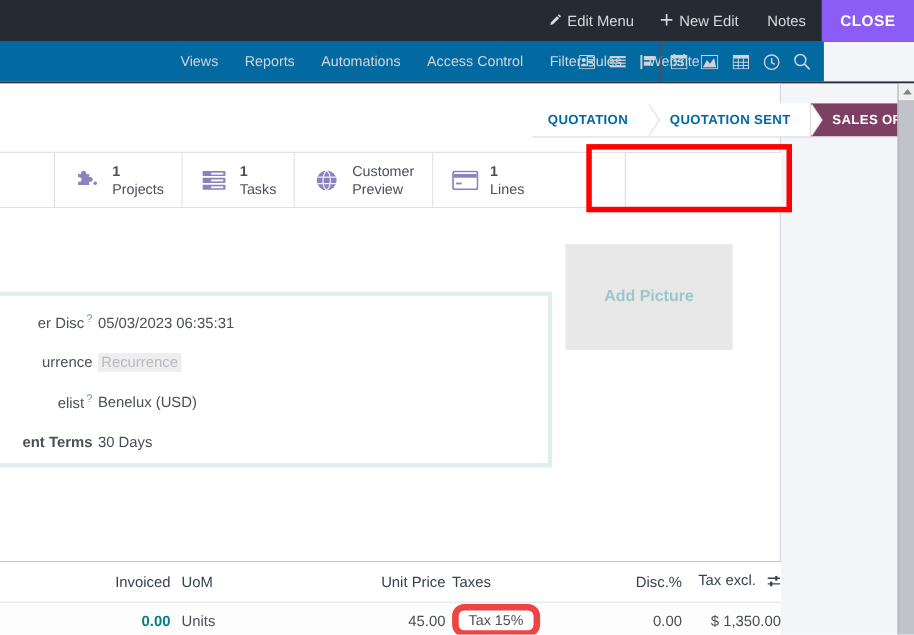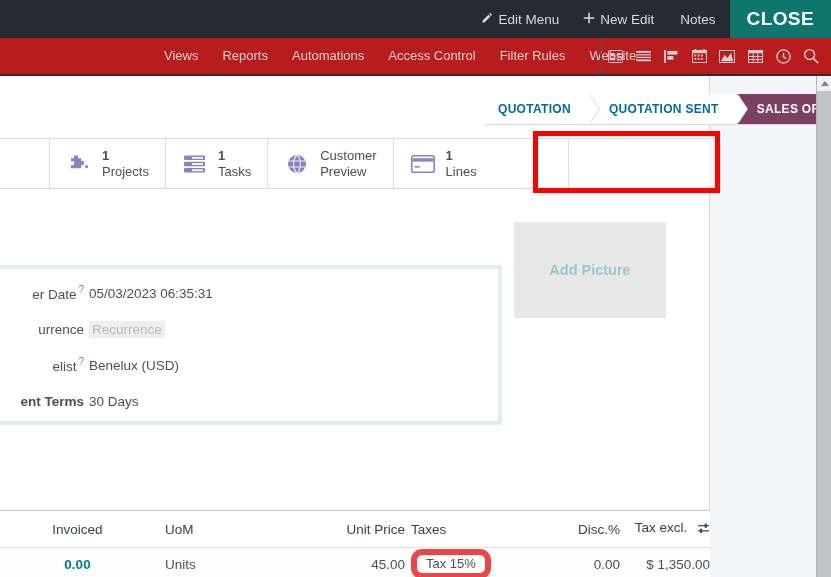--- a/index.html
+++ b/index.html
@@ -30,37 +30,37 @@
     font-size: 13.5px;
     padding: 0 12px;
     height: 38px;
     display: flex; align-items: center;
     white-space: nowrap;
     cursor: pointer;
   }
   .topbar-item .gl { margin-right: 5px; font-size: 12px; display:inline-block; }
   .topbar-item.notes { padding: 0 14px; }
   .topbar-close {
-    background: #0f766e;
+    background: #8b5cf6;
     color: #ffffff;
     font-weight: bold;
-    font-size: 19px;
+    font-size: 14px;
     letter-spacing: .4px;
     height: 38px;
     display: flex; align-items: center;
     padding: 0 17px;
     cursor: pointer;
   }
   .pencil-ico { display:inline-block; transform: rotate(0deg); margin-right: 5px; }
 
   
   .menubar {
     position: absolute; left: 0; top: 38px;
-    width: 831px; height: 36px;
-    background: #b91c1c;
+    width: 749px; height: 36px;
+    background: #0369a1;
     display: flex; align-items: center;
   }
   .menubar-left {
     display: flex; align-items: center;
     margin-left: 152px;
   }
   .menu-item {
     color: #d2d4d9;
     font-size: 13px;
     padding: 0 12px;
@@ -265,21 +265,21 @@
     font-size: 13.5px;
     color: #374151;
   }
   .lt-row {
     display: flex; align-items: center;
     height: 32px;
     font-size: 13.5px;
     color: #4b4f58;
     background: #fdfdfe;
   }
-  .c-invoiced { width: 160px; text-align: center; padding-right: 5px; }
+  .c-invoiced { width: 160px; text-align: right; padding-right: 5px; }
   .c-uom      { width: 175px; text-align: left; padding-left: 5px; }
   .c-price    { width: 70px; text-align: right; }
   .c-taxes    { width: 150px; text-align: left; padding-left: 6px; }
   .c-disc     { width: 65px; text-align: right; }
   .c-tax      { width: 90px; text-align: right; }
   .lt-head .c-invoiced { font-weight: normal; }
   .numlink { color: #017e84; font-weight: bold; }
   .taxpill {
     display: inline-block;
     border: 6px solid #ef4444;
@@ -516,21 +516,21 @@
     </div>
 
     <div class="redbox"></div>
 
     <div class="addpic">
       <span>Add Picture</span>
     </div>
 
     <div class="formbox">
       <div class="frow" style="top:6px;">
-        <span class="flabel"><span>er Date</span><span class="fq">?</span></span>
+        <span class="flabel"><span>er Disc</span><span class="fq">?</span></span>
         <span class="fval">05/03/2023 06:35:31</span>
       </div>
       <div class="frow" style="top:42px;">
         <span class="flabel">urrence</span>
         <span class="fval placeholder">Recurrence</span>
       </div>
       <div class="frow" style="top:78px;">
         <span class="flabel"><span>elist</span><span class="fq">?</span></span>
         <span class="fval">Benelux (USD)</span>
       </div>

